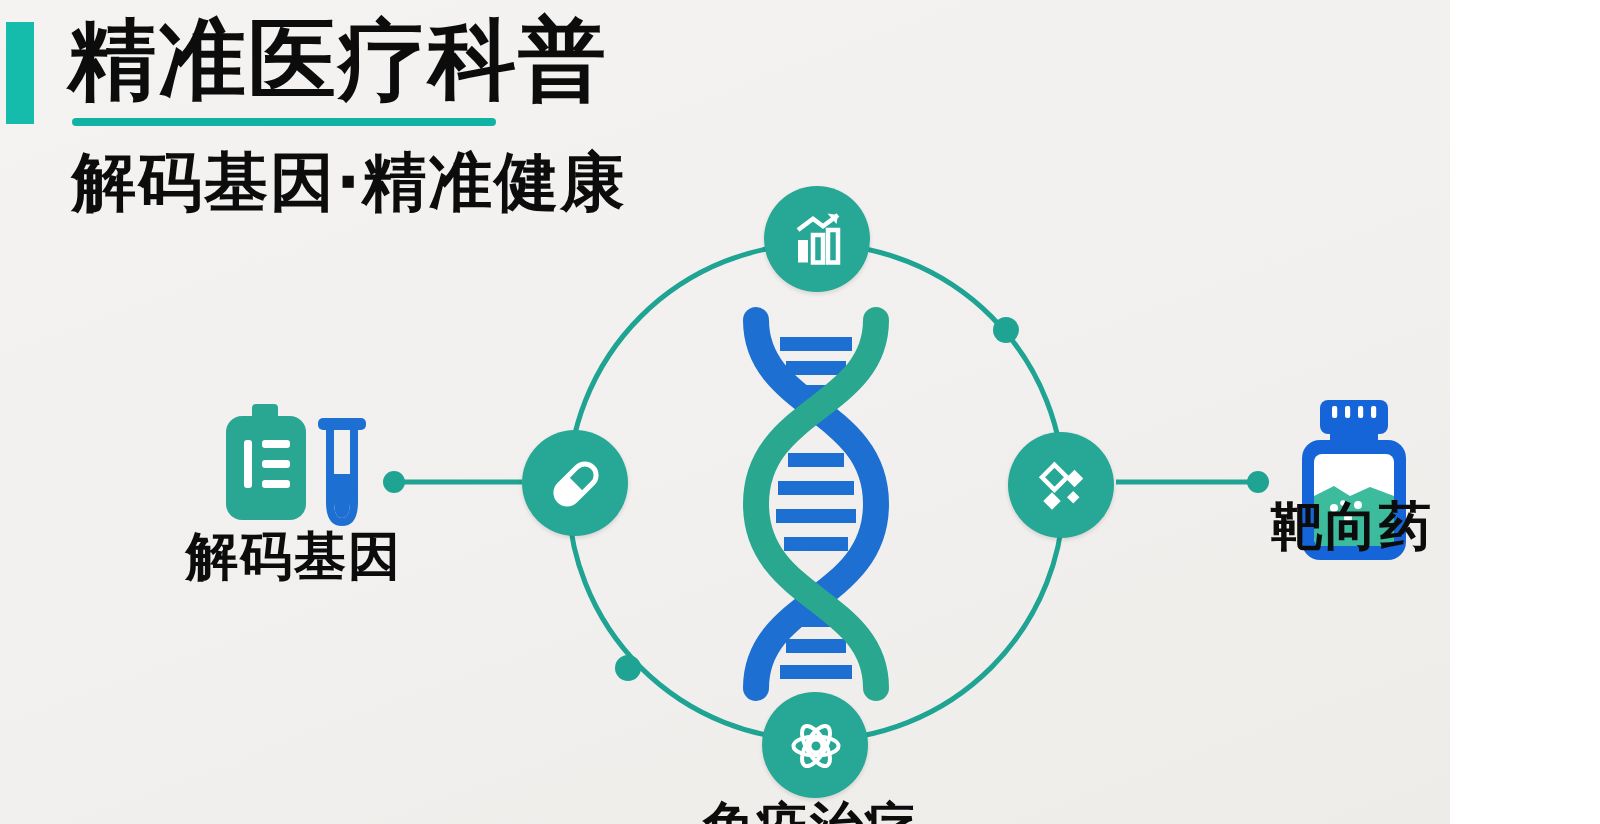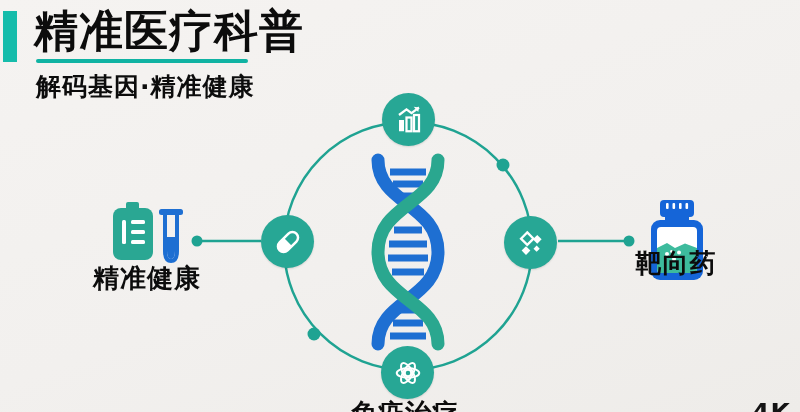--- a/index.html
+++ b/index.html
@@ -1,27 +1,27 @@
 <!DOCTYPE html>
 <html><head>
 <meta charset="utf-8">
 <style>
   html,body{margin:0;padding:0;}
   #stage{
-    position:relative;width:800px;height:412px;overflow:hidden;
+    position:relative;width:725px;height:412px;overflow:hidden;
     background:linear-gradient(160deg,#f5f3f1 0%,#f2f0ee 55%,#eeece9 100%);
     font-family:"DejaVu Sans","Liberation Sans",sans-serif;
     color:#0c0c0c;
   }
   .abs{position:absolute;}
   
   .accent-bar{left:3px;top:11px;width:14px;height:51px;background:#16bcab;}
   .title{left:34px;top:6px;font-size:44px;font-weight:900;letter-spacing:1px;line-height:1.15;white-space:nowrap;}
   .title-underline{left:36px;top:59px;width:212px;height:4px;background:#10b3a3;border-radius:2px;}
-  .subtitle{left:36px;top:70px;font-size:25px;font-weight:800;letter-spacing:1px;white-space:nowrap;}
+  .subtitle{left:36px;top:70px;font-size:32px;font-weight:800;letter-spacing:1px;white-space:nowrap;}
   
   .overlay{left:0;top:0;pointer-events:none;}
   
   .node{
     width:53px;height:53px;border-radius:50%;
     background:#27a795;display:flex;align-items:center;justify-content:center;
     box-shadow:0 1px 2px rgba(0,0,0,0.12);
   }
   .node svg{display:block;}
   .node-top{left:382px;top:93px;}
@@ -135,21 +135,21 @@
       <rect x="21" y="38" width="14" height="4" rx="1.5" fill="#fff"></rect>
     </svg>
   </div>
   <div class="abs icon-tube">
     <svg width="32" height="62" viewBox="0 0 32 62">
       <rect x="4" y="2" width="24" height="6" rx="2.5" fill="#1e6fd2"></rect>
       <path d="M10,8 V44 q0,10 6,10 q6,0 6,-10 V8" fill="none" stroke="#1e6fd2" stroke-width="4"></path>
       <path d="M12,30 h8 v14 q0,8 -4,8 q-4,0 -4,-8 Z" fill="#1e6fd2"></path>
     </svg>
   </div>
-  <div class="abs callout-label label-left">精准健康</div>
+  <div class="abs callout-label label-left">解码基因</div>
 
   <div class="abs icon-bottle">
     <svg width="58" height="84" viewBox="0 0 58 84">
       <rect x="12" y="0" width="34" height="17" rx="4" fill="#1565d8"></rect>
       <g fill="#fff">
         <rect x="18" y="3" width="2.6" height="6" rx="1"></rect>
         <rect x="24.5" y="3" width="2.6" height="6" rx="1"></rect>
         <rect x="31" y="3" width="2.6" height="6" rx="1"></rect>
         <rect x="37.5" y="3" width="2.6" height="6" rx="1"></rect>
       </g>

